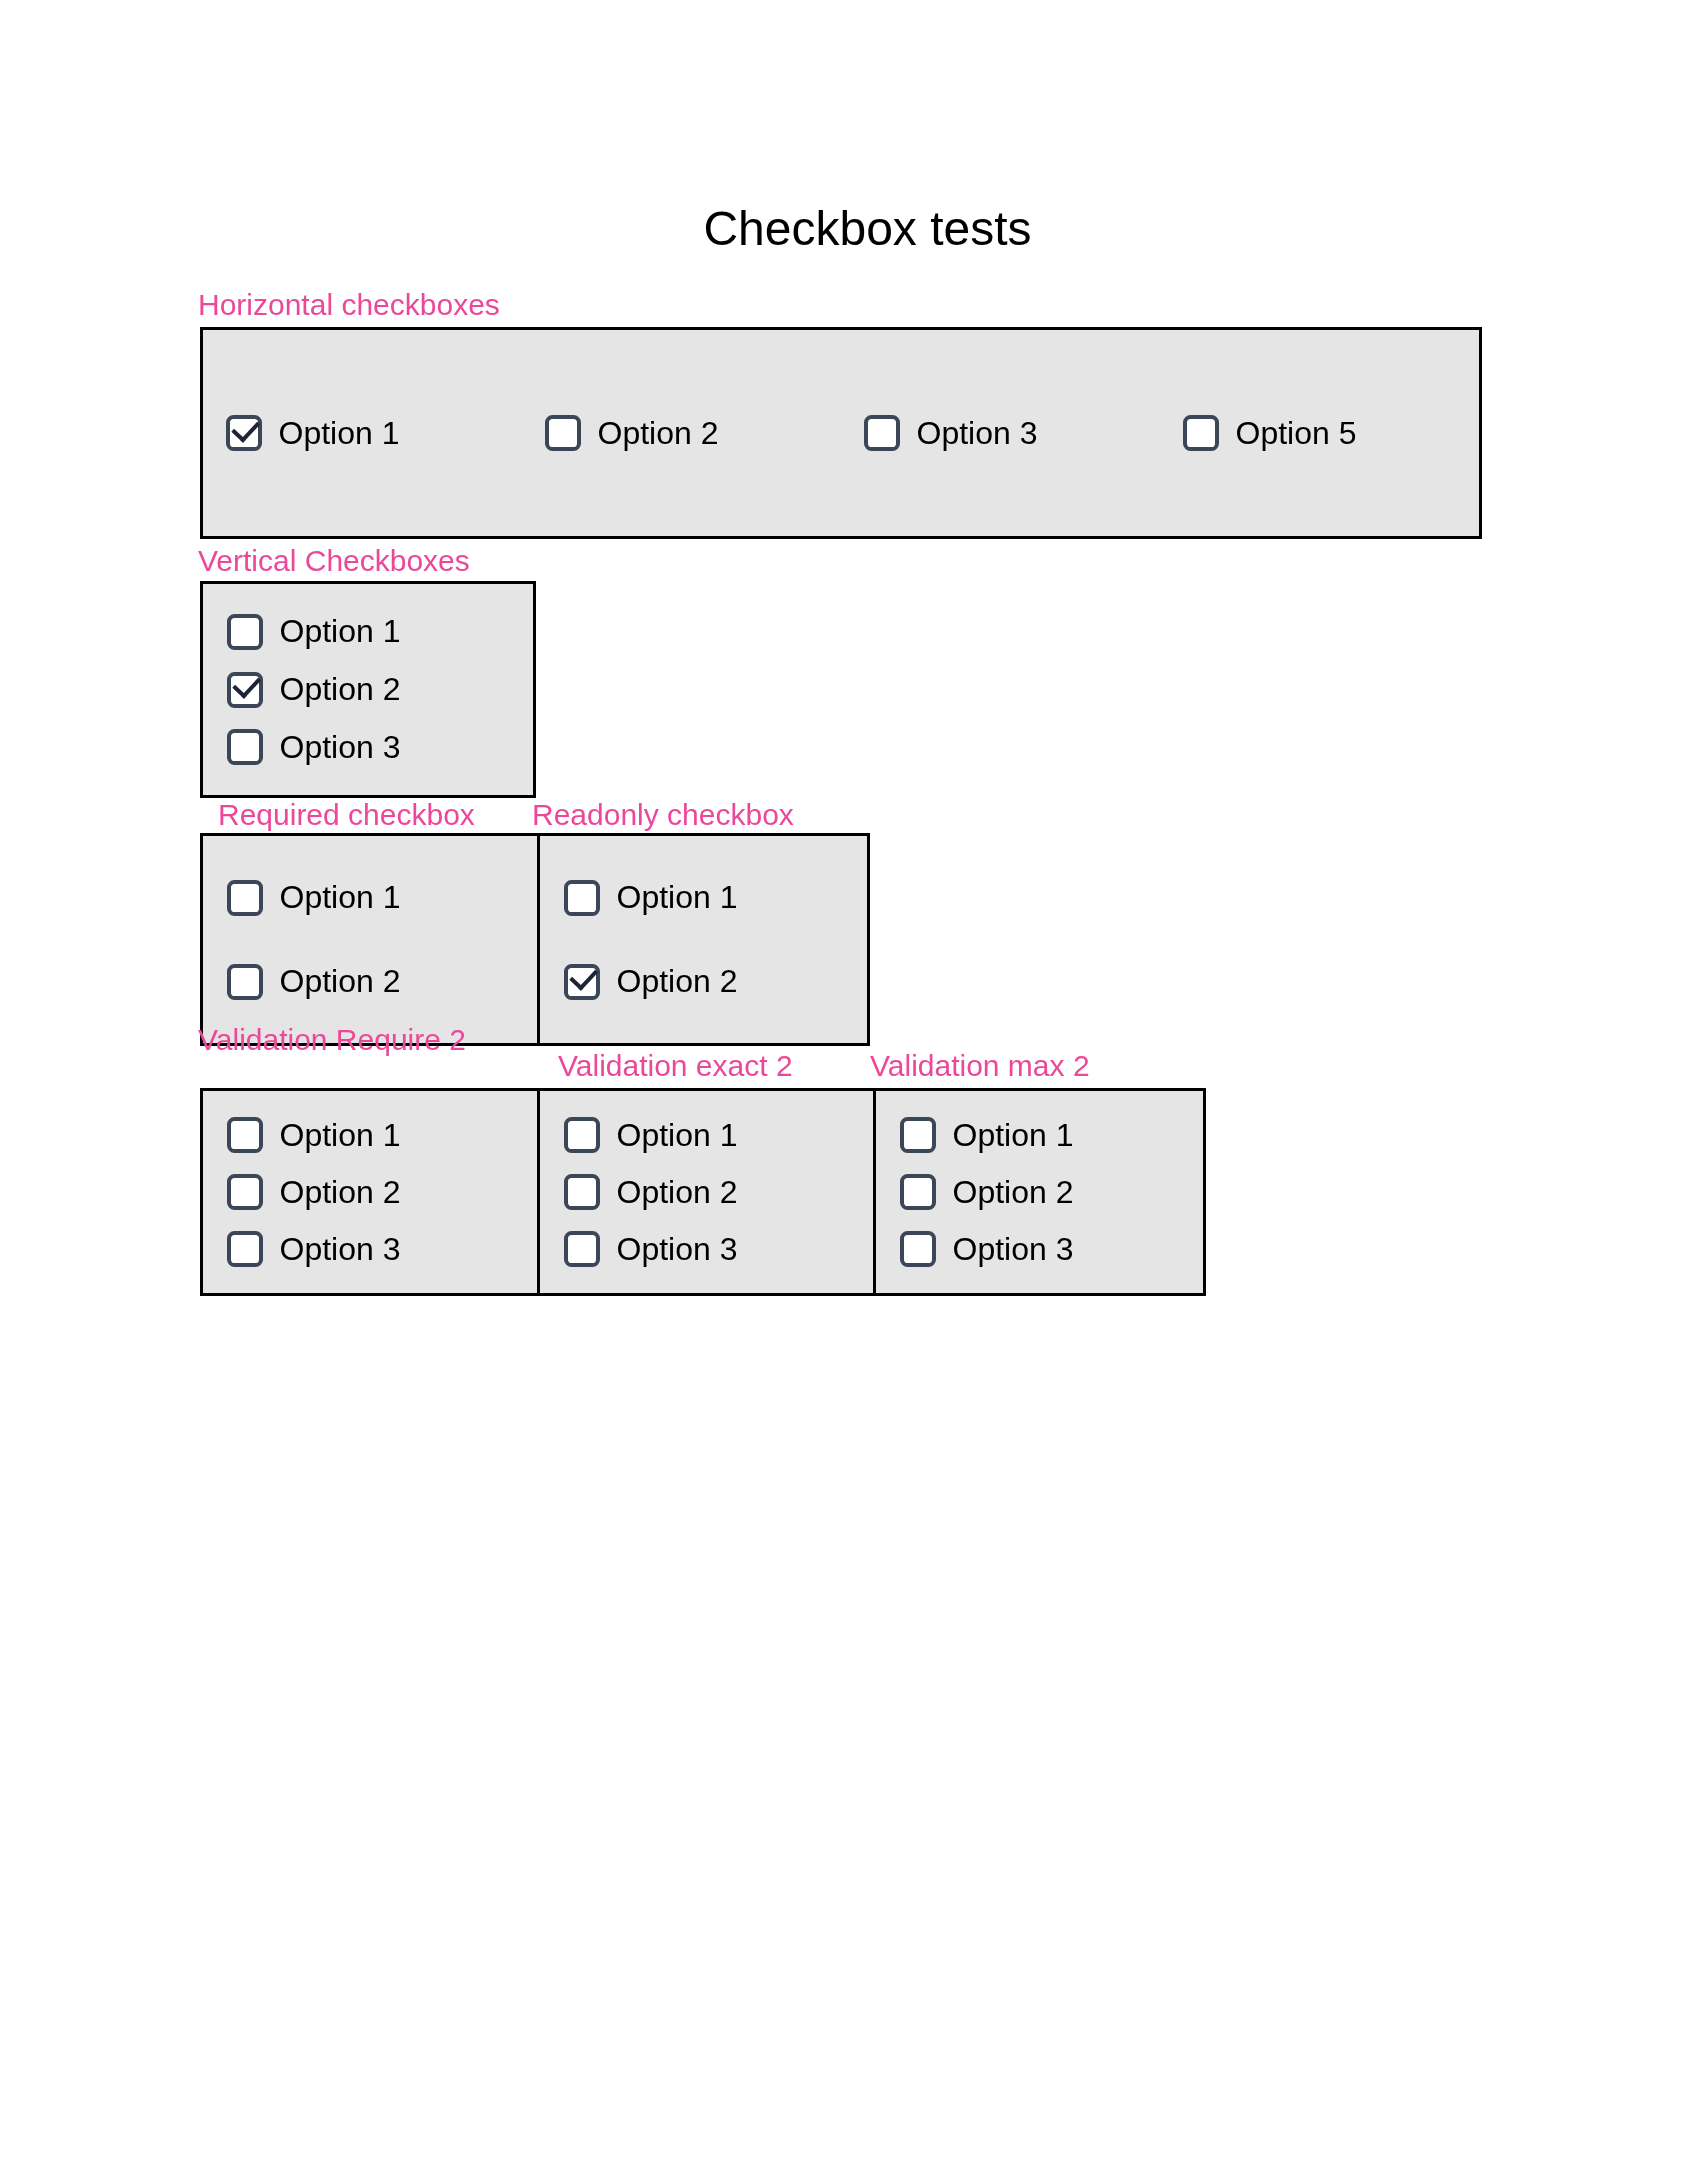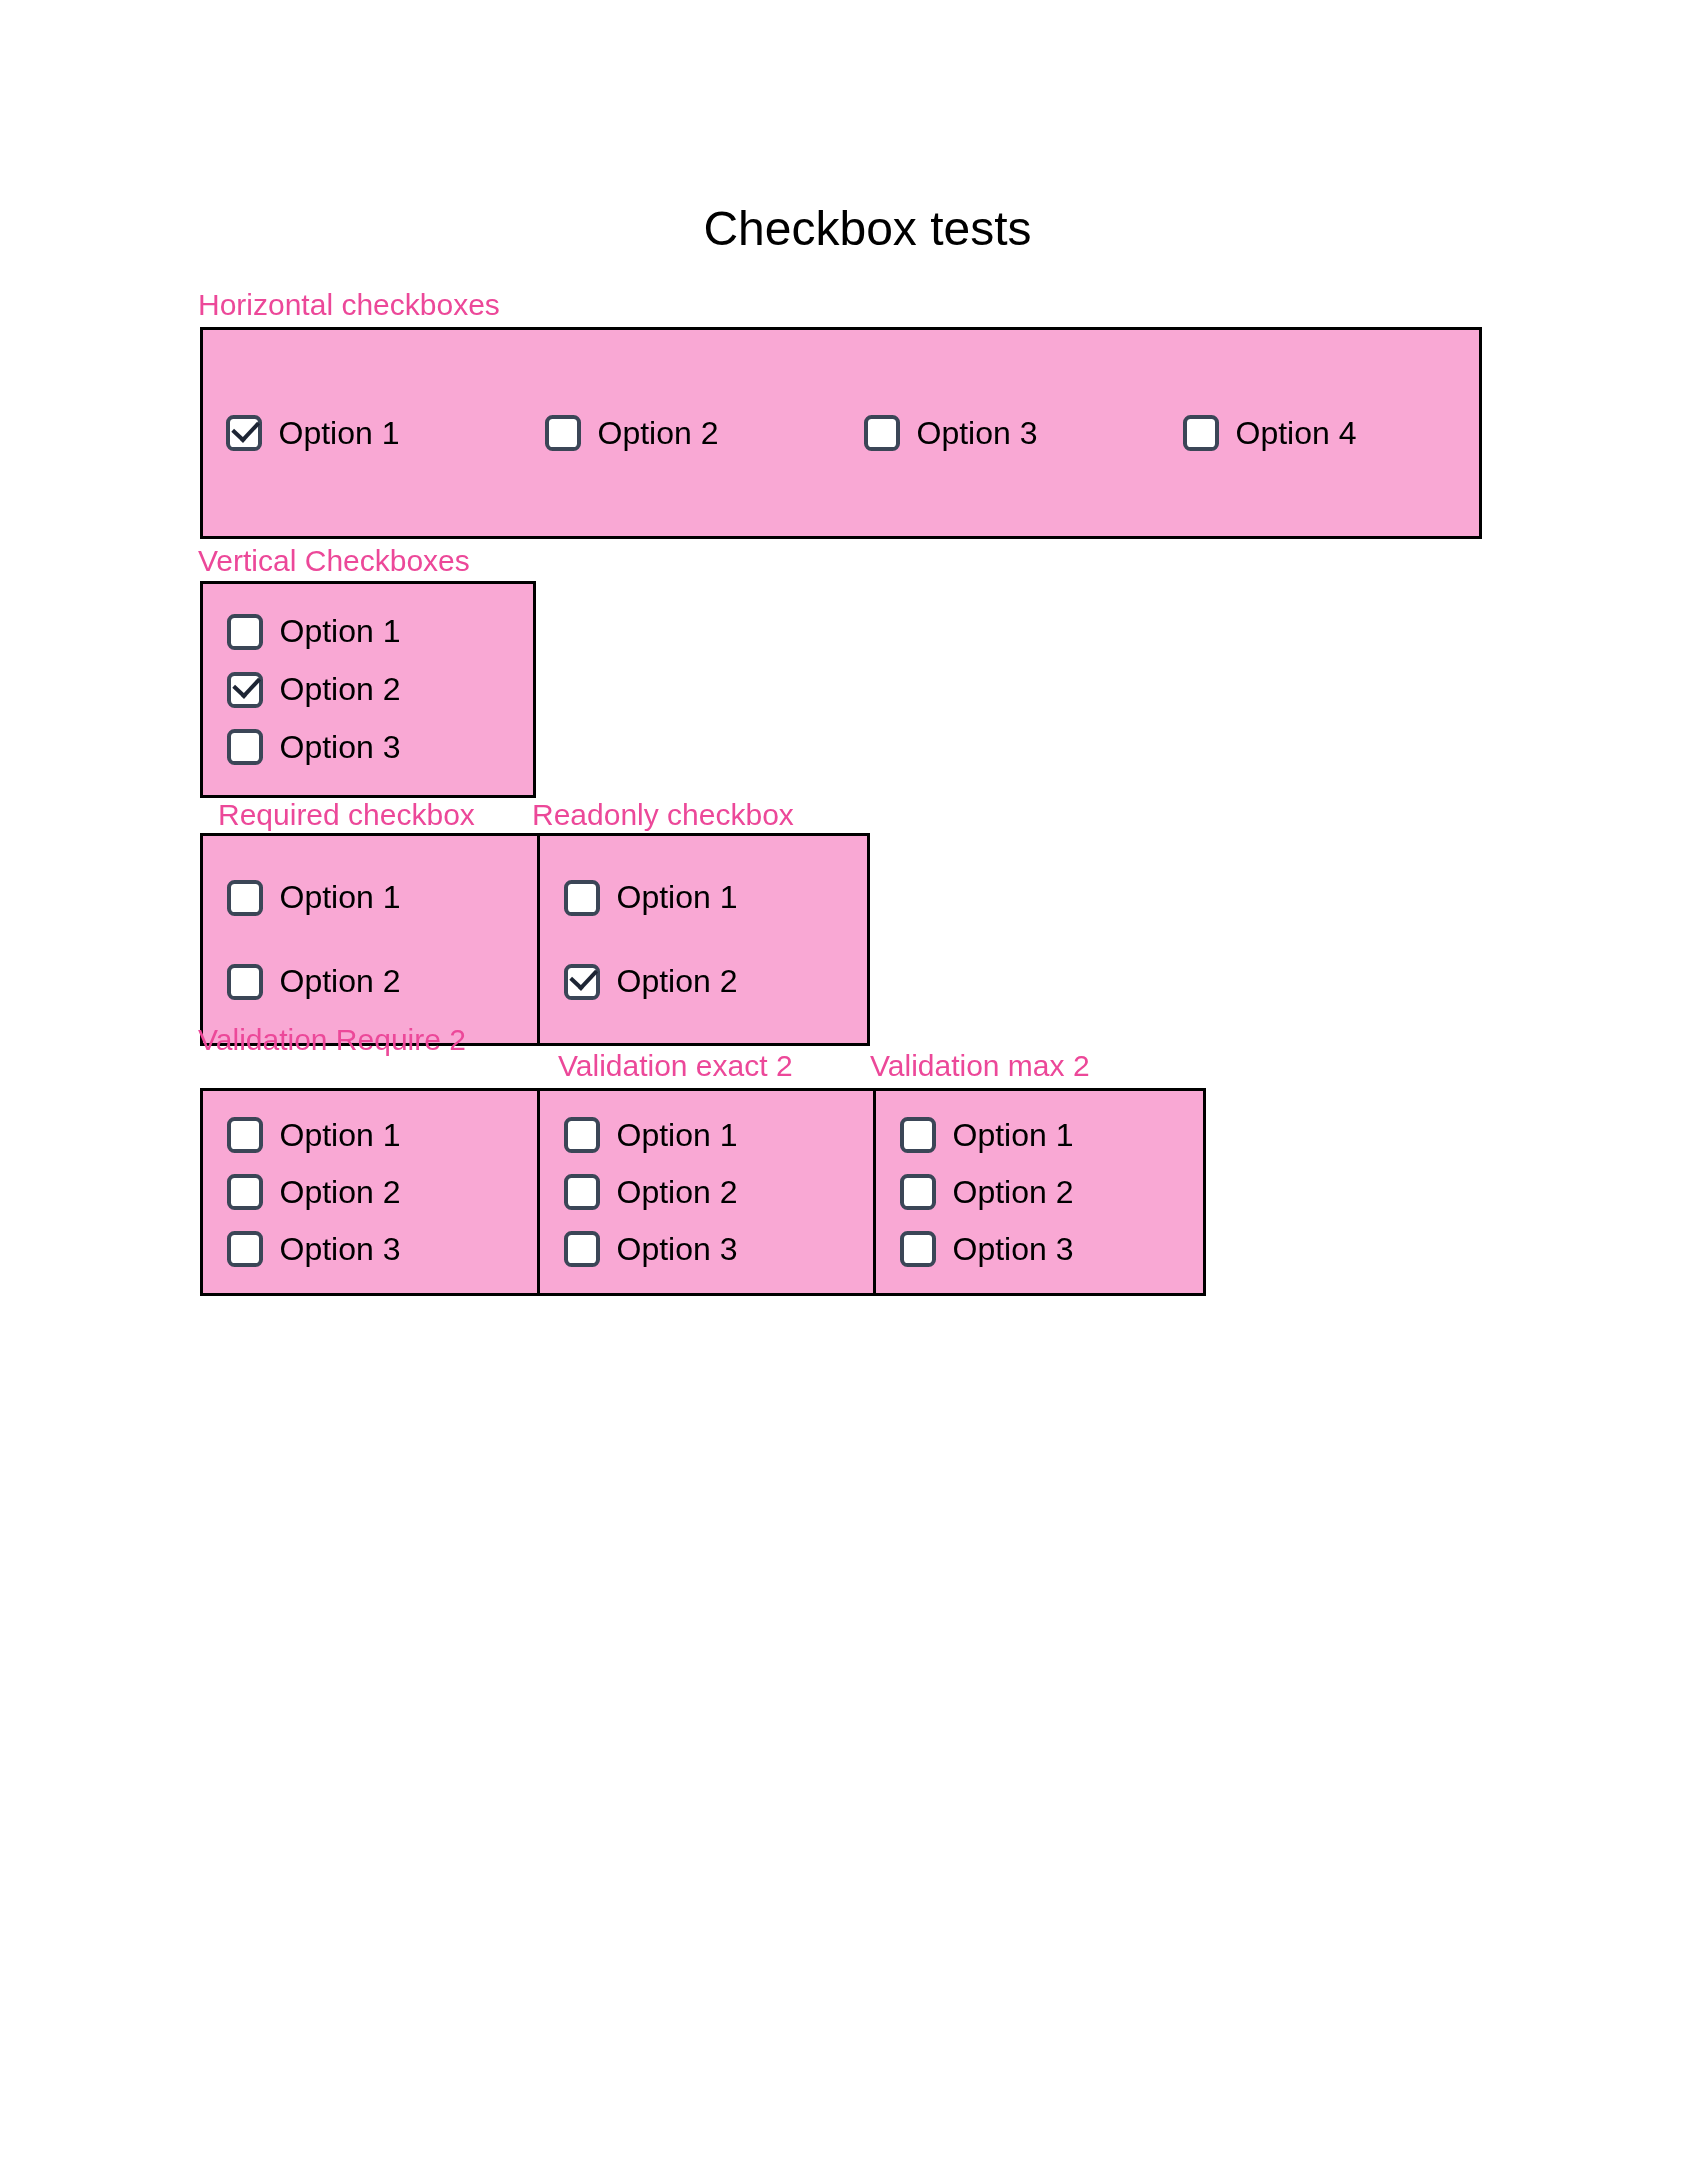--- a/index.html
+++ b/index.html
@@ -10,21 +10,21 @@
   }
   .page-title{
     position:absolute;top:201px;left:0;width:1687px;text-align:center;
     font-size:48px;line-height:55px;font-weight:400;color:#000;margin-left:24px;
   }
   .sec-label{
     position:absolute;font-size:30px;line-height:34px;font-weight:400;color:#ec4899;
     white-space:nowrap;
   }
   .frame{
-    position:absolute;background:#f9a8d4;border:3.4px solid var(--boxborder);
+    position:absolute;background:#e5e5e5;border:3.4px solid var(--boxborder);
     box-sizing:border-box;display:flex;
   }
   
   .hrow{align-items:center;padding-left:23px;}
   .hrow .opt{width:319px;flex:none;}
   
   .vcol{flex-direction:column;justify-content:center;padding-left:24px;}
   .cells{padding:0;}
   .cell{
     display:flex;flex-direction:column;justify-content:center;
@@ -60,21 +60,21 @@
   <label class="opt">
     <span class="cb"></span>
     <span class="opt-label">Option 2</span>
   </label>
   <label class="opt">
     <span class="cb"></span>
     <span class="opt-label">Option 3</span>
   </label>
   <label class="opt">
     <span class="cb"></span>
-    <span class="opt-label">Option 4</span>
+    <span class="opt-label">Option 5</span>
   </label>
 </div>
 
 <div class="sec-label" style="left:198px;top:544px;">Vertical Checkboxes</div>
 <div class="frame vcol gap30" style="left:200px;top:581px;width:336px;height:217px;">
   <label class="opt">
     <span class="cb"></span>
     <span class="opt-label">Option 1</span>
   </label>
   <label class="opt">

